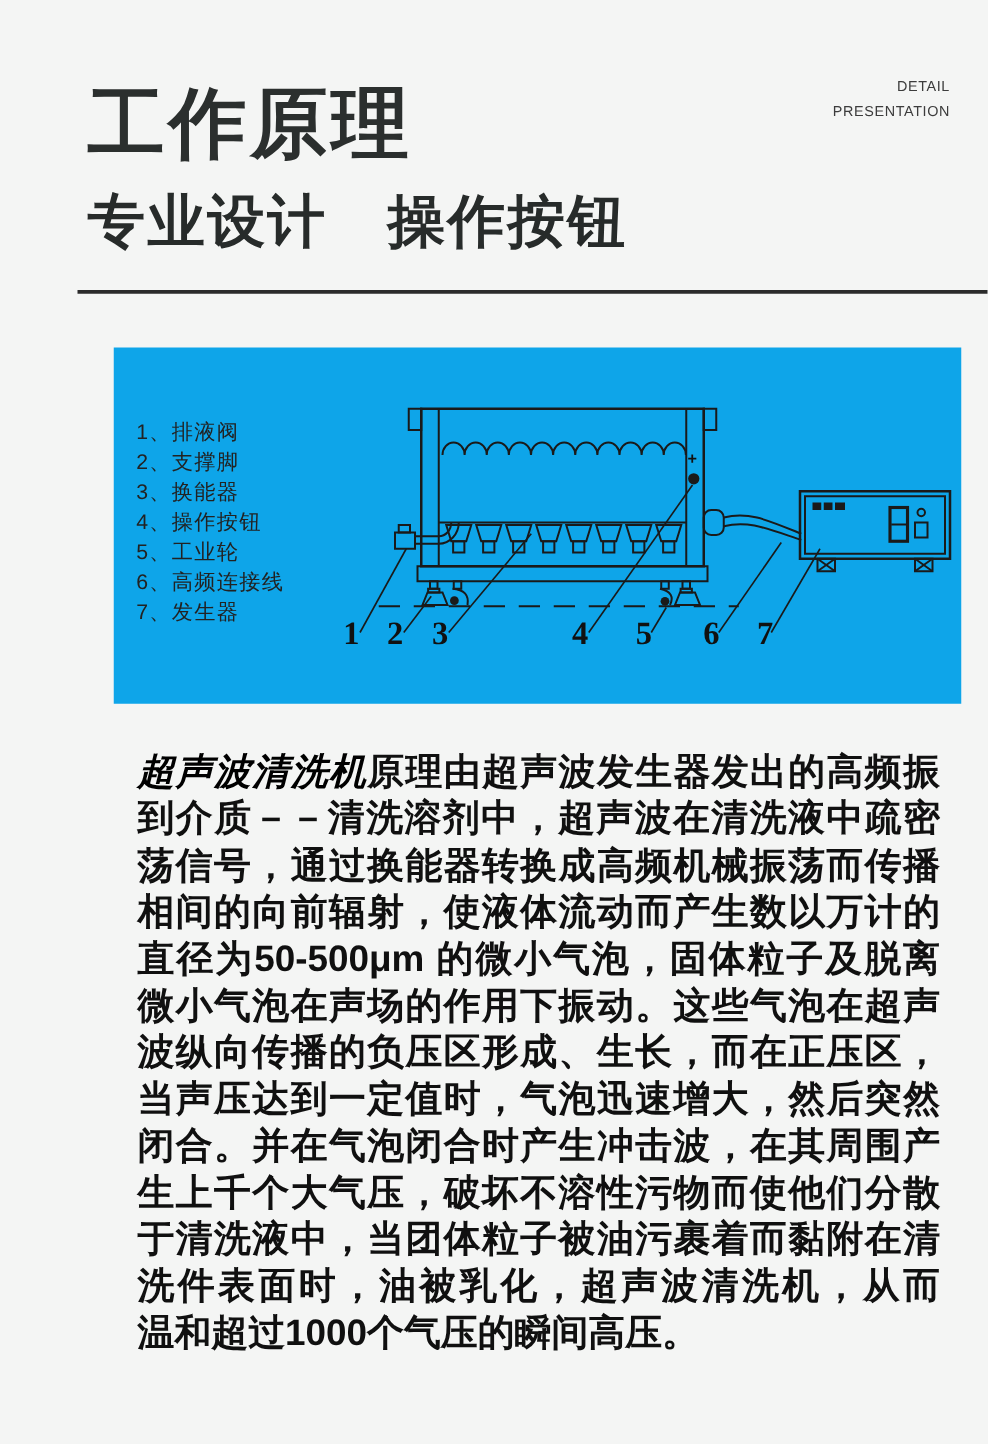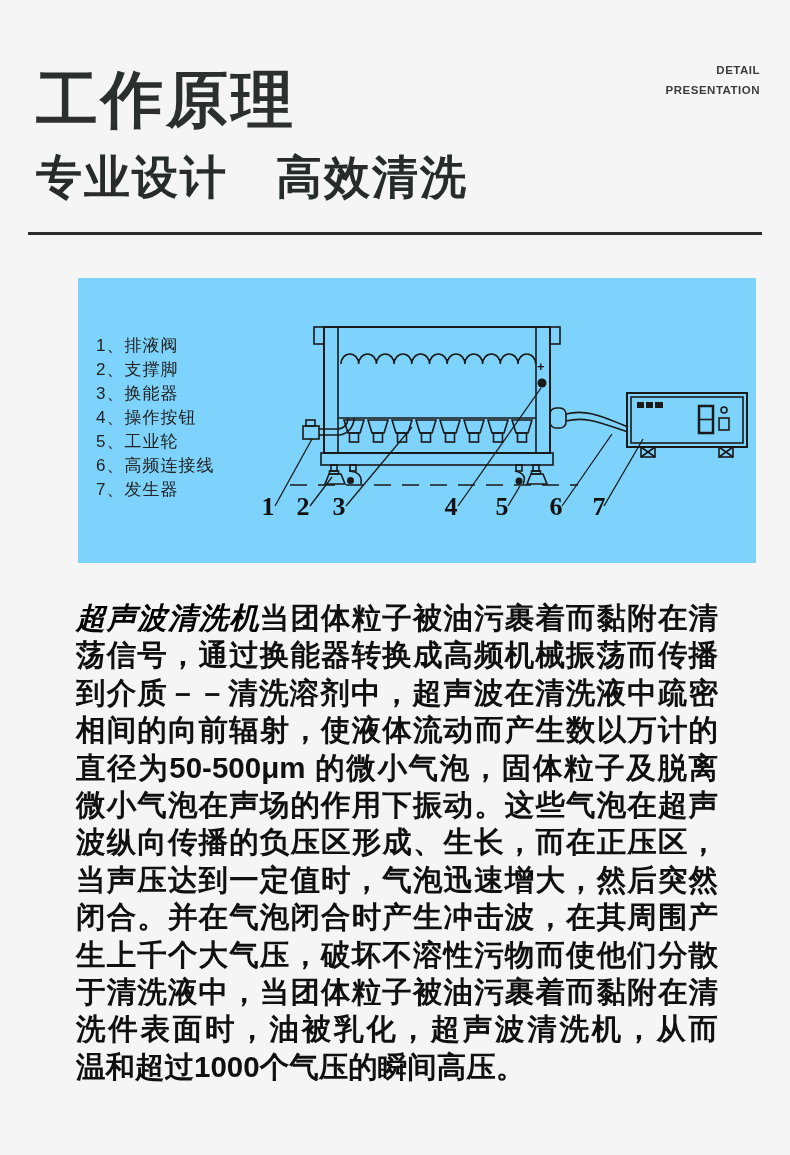--- a/index.html
+++ b/index.html
@@ -2,47 +2,47 @@
 <html><head>
 <meta charset="utf-8">
 <style>
   html,body{margin:0;padding:0;}
   body{
     width:790px;height:1155px;
     background:#f4f5f4;
     font-family:"Liberation Sans","DejaVu Sans",sans-serif;
     position:relative;overflow:hidden;
   }
-  .page{position:absolute;inset:0;}
+  .page{position:absolute;inset:0;margin-left:34px;}
 
   
   .title{
     position:absolute;left:36px;top:66px;
     font-size:62px;font-weight:700;letter-spacing:3px;
     color:#2b2f2e;line-height:1.1;white-space:nowrap;
   }
   .subtitle{
     position:absolute;left:36px;top:147px;
     font-size:46px;font-weight:700;letter-spacing:2px;
     color:#272b2a;white-space:nowrap;
   }
   .corner{
     position:absolute;right:30px;top:60px;
-    text-align:right;font-size:11.5px;font-weight:700;
+    text-align:right;font-size:11.5px;font-weight:400;
     color:#3c3c3c;letter-spacing:.5px;line-height:20px;
   }
   .divider{
     position:absolute;left:28px;top:232px;
     width:734px;height:3px;background:#2b2b2b;
   }
 
   
   .panel{
-    position:absolute;left:78px;top:278px;
-    width:678px;height:285px;background:#7dd3fc;
+    position:absolute;left:57px;top:278px;
+    width:678px;height:285px;background:#0ea5e9;
   }
   .panel svg{display:block;}
   .dstroke{stroke:#1a1a1a;fill:none;stroke-width:1.6;}
   .dthick{stroke:#1a1a1a;fill:none;stroke-width:2;}
   .dfill{fill:#1a1a1a;stroke:none;}
   .legend-text{
     font-family:"Liberation Sans","DejaVu Sans",sans-serif;
     font-size:17px;fill:#222;letter-spacing:1px;
   }
   .callout-num{
@@ -60,21 +60,21 @@
   .pline{text-align:justify;text-align-last:justify;}
   .pline.last{text-align-last:left;}
   .red{color:#000000;font-style:italic;}
 </style>
 </head>
 <body>
 
 <div class="page">
 
   <div class="title">工作原理</div>
-  <div class="subtitle">专业设计　高效清洗</div>
+  <div class="subtitle">专业设计　操作按钮</div>
   <div class="corner">
     <div>DETAIL</div>
     <div>PRESENTATION</div>
   </div>
   <div class="divider"></div>
 
   <div class="panel">
     <svg width="678" height="285" viewBox="0 0 678 285">
 
       <g>
@@ -192,23 +192,23 @@
         <text class="callout-num" text-anchor="middle" x="261" y="237">3</text>
         <text class="callout-num" text-anchor="middle" x="373" y="237">4</text>
         <text class="callout-num" text-anchor="middle" x="424" y="237">5</text>
         <text class="callout-num" text-anchor="middle" x="478" y="237">6</text>
         <text class="callout-num" text-anchor="middle" x="521" y="237">7</text>
       </g>
     </svg>
   </div>
 
   <div class="para">
-    <div class="pline"><span class="red">超声波清洗机</span><span>当团体粒子被油污裹着而黏附在清</span></div>
+    <div class="pline"><span class="red">超声波清洗机</span><span>原理由超声波发生器发出的高频振</span></div>
+    <div class="pline">到介质－－清洗溶剂中，超声波在清洗液中疏密</div>
     <div class="pline">荡信号，通过换能器转换成高频机械振荡而传播</div>
-    <div class="pline">到介质－－清洗溶剂中，超声波在清洗液中疏密</div>
     <div class="pline">相间的向前辐射，使液体流动而产生数以万计的</div>
     <div class="pline">直径为50-500μm 的微小气泡，固体粒子及脱离</div>
     <div class="pline">微小气泡在声场的作用下振动。这些气泡在超声</div>
     <div class="pline">波纵向传播的负压区形成、生长，而在正压区，</div>
     <div class="pline">当声压达到一定值时，气泡迅速增大，然后突然</div>
     <div class="pline">闭合。并在气泡闭合时产生冲击波，在其周围产</div>
     <div class="pline">生上千个大气压，破坏不溶性污物而使他们分散</div>
     <div class="pline">于清洗液中，当团体粒子被油污裹着而黏附在清</div>
     <div class="pline">洗件表面时，油被乳化，超声波清洗机，从而</div>
     <div class="pline last">温和超过1000个气压的瞬间高压。</div>

